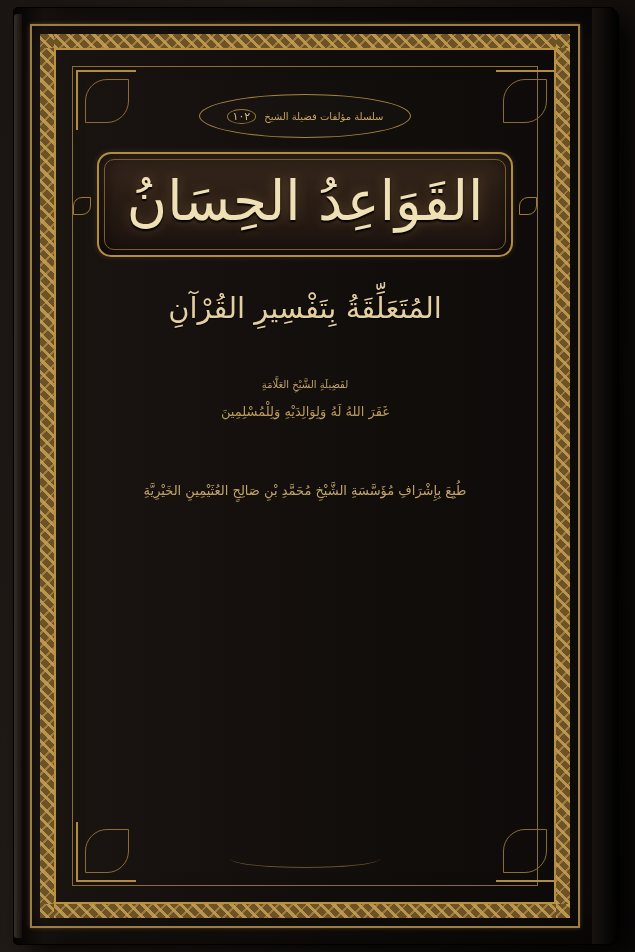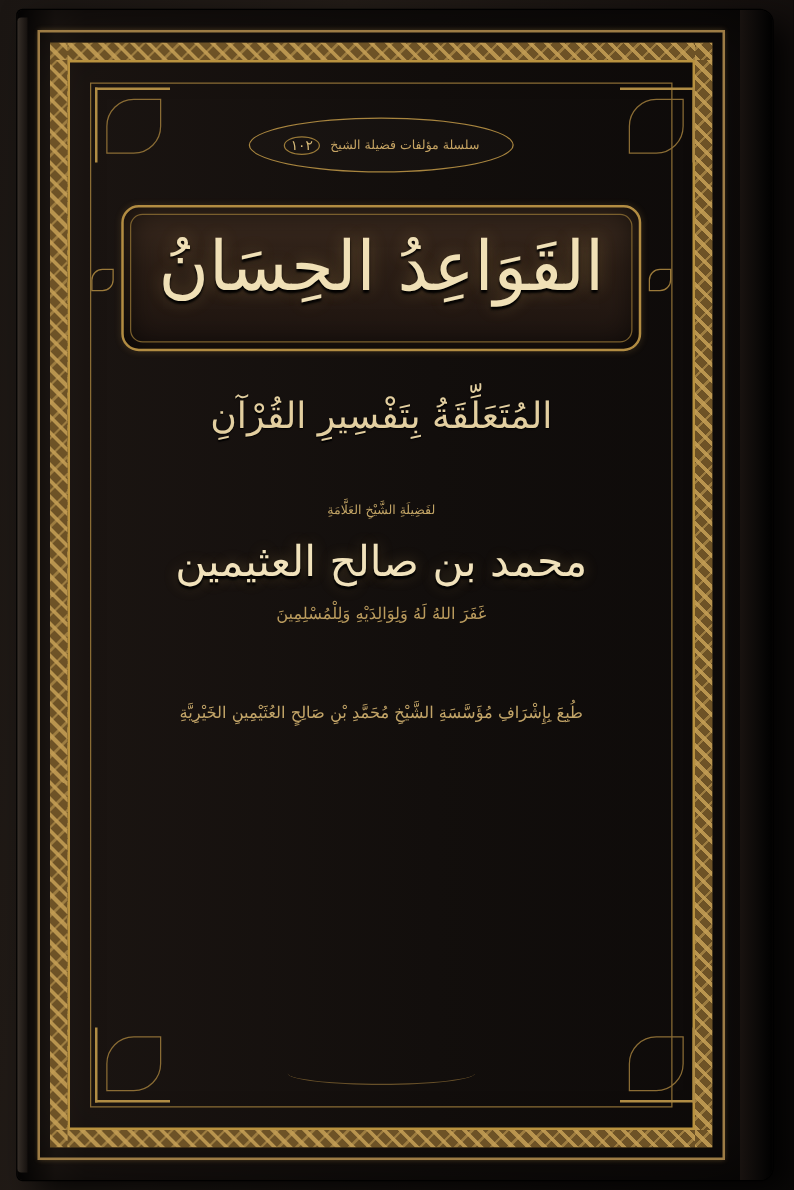--- a/index.html
+++ b/index.html
@@ -181,24 +181,24 @@
   #pretitle {
     margin-top: 48px;
     font-size: 34px;
     color: #e8d7ae;
     text-shadow: 0 1px 1px #000, 0 0 10px rgba(200,160,80,.25);
     font-family: "DejaVu Sans", sans-serif;
   }
 
   
   #title-plaque {
-    margin-top: 26px;
+    margin-top: 14px;
     width: 100%;
     max-width: 392px;
-    padding: 16px 10px 34px;
+    padding: 16px 10px 22px;
     border: 2px solid #b2,
             2px solid #b28c42;
     border: 2px solid #b28c42;
     border-radius: 14px;
     background:
       linear-gradient(180deg, #3a2a1f 0%, #2a1d15 45%, #1d1410 100%);
     box-shadow:
       inset 0 0 26px rgba(0,0,0,.8),
       0 0 6px rgba(180,140,70,.2);
     position: relative;
@@ -326,21 +326,20 @@
       <div id="title-plaque">
         <span class="side-orn left"></span>
         <span class="side-orn right"></span>
         <div id="main-title">القَوَاعِدُ الحِسَانُ</div>
       </div>
 
       <div id="subtitle">المُتَعَلِّقَةُ بِتَفْسِيرِ القُرْآنِ</div>
 
       <div id="author-honorific">لفَضِيلَةِ الشَّيْخِ العَلَّامَةِ</div>
 
-      <div id="author-name">محمد بن صالح العثيمين</div>
 
       <div id="author-prayer">غَفَرَ اللهُ لَهُ وَلِوَالِدَيْهِ وَلِلْمُسْلِمِينَ</div>
 
       <div id="publisher-note">طُبِعَ بِإِشْرَافِ مُؤَسَّسَةِ الشَّيْخِ مُحَمَّدِ بْنِ صَالِحٍ العُثَيْمِينِ الخَيْرِيَّةِ</div>
 
 
       <div id="flourish"></div>
 
     </div>
   </div>

